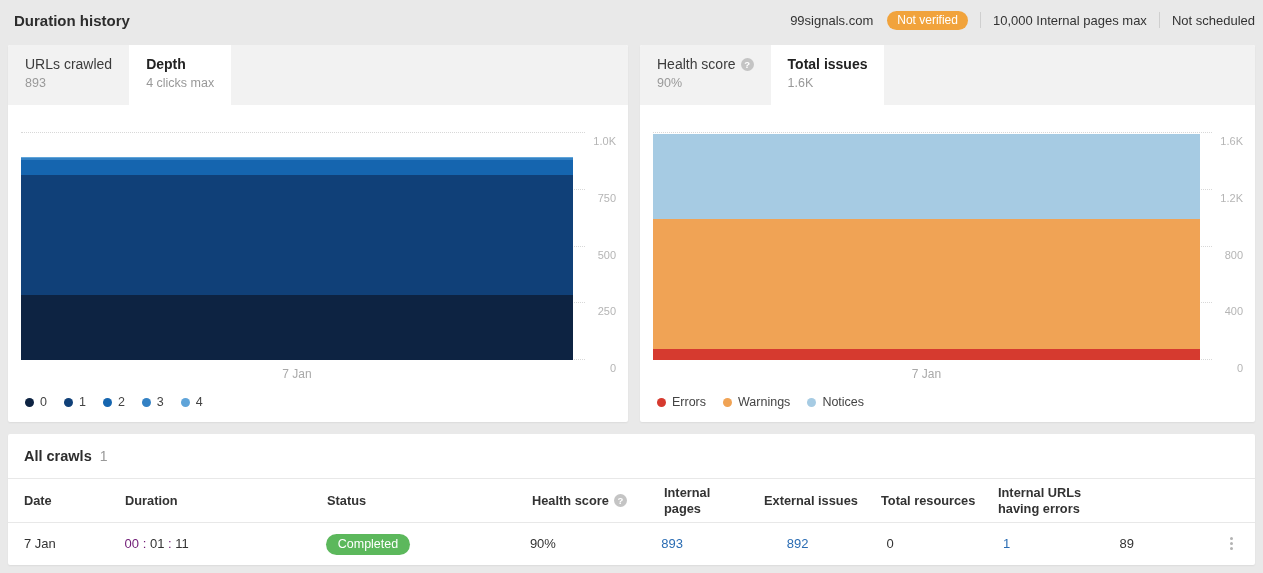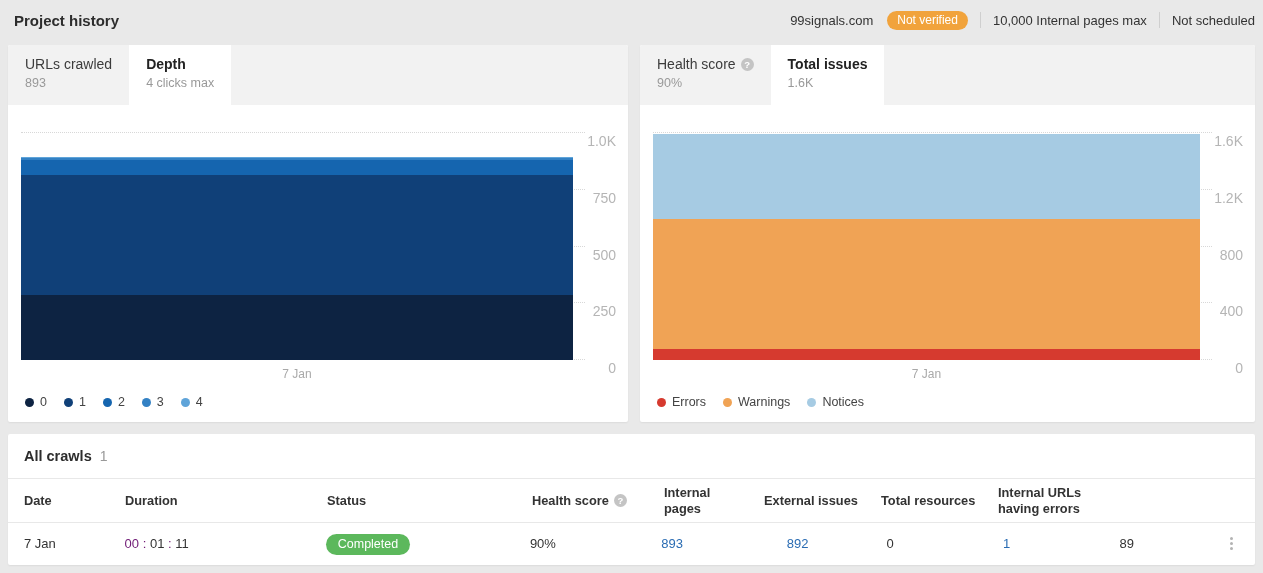--- a/index.html
+++ b/index.html
@@ -33,21 +33,21 @@
     text-align:center; vertical-align:1px; margin-left:5px; }
   .help-icon::after { content:"?"; }
 
   
   .chart-wrap { position:absolute; top:88px; left:0; right:0; height:227px; }
   .chart-plot { position:absolute; left:13px; right:55px; top:0; bottom:0; }
   .gridline { position:absolute; left:0; right:-12px; height:0; border-top:1px dotted #d8d8d8; }
   .band { position:absolute; left:0; right:0; }
   .y-axis { position:absolute; top:0; bottom:0; right:0; width:50px; }
   .y-tick { position:absolute; left:0; right:12px; text-align:right;
-    font-size:14px; color:#b5b5b5; height:13px; line-height:13px; }
+    font-size:11px; color:#b5b5b5; height:13px; line-height:13px; }
   .x-label { position:absolute; top:100%; left:0; right:0; margin-top:7px;
     text-align:center; font-size:12px; color:#a9a9a9; }
   .legend { position:absolute; left:17px; bottom:13px; display:flex; gap:17px;
     font-size:12.5px; color:#444; align-items:center; }
   .legend-item { display:inline-flex; align-items:center; gap:6px; cursor:pointer; }
   .legend-dot { width:9px; height:9px; border-radius:50%; display:inline-block; }
 
   
   .tbl-title-row { height:44px; display:flex; align-items:center; padding:0 16px; }
   .tbl-title { font-size:14.5px; font-weight:bold; color:#2d2d2d; }
@@ -63,21 +63,21 @@
   .badge-green { background:#5cb85c; color:#fff; border-radius:12px;
     padding:3px 12px 4px; font-size:12.5px; }
   .dur-dim { color:#701a75; }
   .kebab { display:flex; flex-direction:column; gap:2px; padding:5px 6px; cursor:pointer; }
   .kebab i { width:3px; height:3px; background:#b3b3b3; border-radius:50%; }
 </style>
 </head>
 <body>
 
 <div class="top-header">
-  <div class="page-title">Project history</div>
+  <div class="page-title">Duration history</div>
   <div class="header-right">
     <span>99signals.com</span>
     <span class="badge-orange">Not verified</span>
     <span class="header-divider"></span>
     <span>10,000 Internal pages max</span>
     <span class="header-divider"></span>
     <span>Not scheduled</span>
   </div>
 </div>
 

